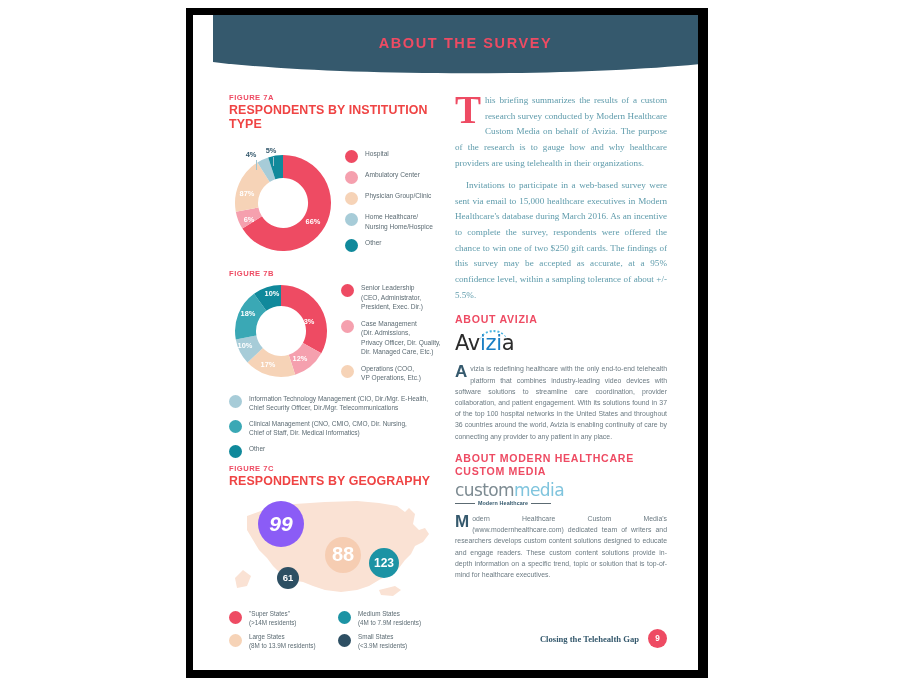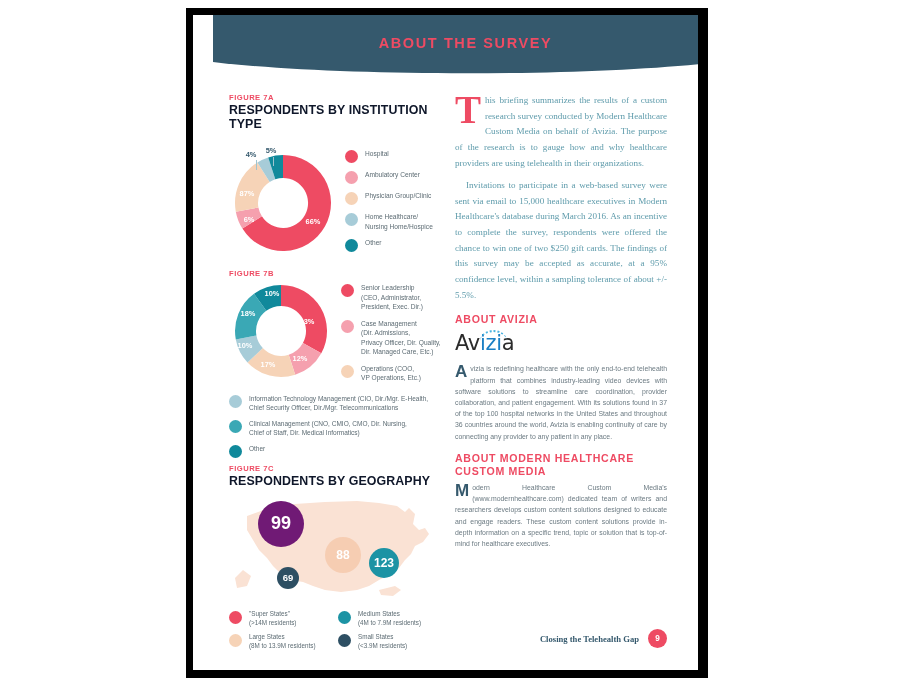--- a/index.html
+++ b/index.html
@@ -14,21 +14,21 @@
   .banner{position:absolute;left:0;top:0;width:505px;height:62px;overflow:hidden;margin-left:20px;}
   .banner svg{display:block;}
   .banner-title{position:absolute;left:0;top:20px;width:505px;text-align:center;
     color:#ee4b63;font-size:14.5px;font-weight:bold;letter-spacing:1.6px;}
 
   
   .colL{position:absolute;left:36px;top:78px;width:218px;}
   .colR{position:absolute;left:262px;top:78px;width:212px;}
 
   .figlabel{color:#ee4b63;font-size:7.6px;font-weight:bold;letter-spacing:.5px;margin:0 0 1px 0;}
-  .figtitle{color:#0f172a;font-size:12.4px;font-weight:bold;letter-spacing:.1px;margin:0 0 6px 0;}
+  .figtitle{color:#ef4444;font-size:12.4px;font-weight:bold;letter-spacing:.1px;margin:0 0 6px 0;}
 
   
   .donutrow{position:relative;display:flex;align-items:flex-start;}
   .donutwrap{position:relative;flex:0 0 auto;}
   .donutwrap svg{display:block;}
   .slicelabel{position:absolute;color:#fff;font-size:7.4px;font-weight:bold;transform:translate(-50%,-50%);white-space:nowrap;}
   .outlabel{position:absolute;color:#35596d;font-size:7.4px;font-weight:bold;transform:translate(-50%,-50%);white-space:nowrap;}
   .leaderline{position:absolute;background:#9fc4cf;width:1px;}
 
   .legend{flex:1 1 auto;padding-left:8px;padding-top:12px;}
@@ -232,31 +232,31 @@
 
         <div class="mapwrap">
           <svg width="218" height="108" viewBox="0 0 218 108">
             <path fill="#fae2d4" d="M18,22 L40,14 L66,10 L96,8 L128,7 L150,9 L168,12 L176,18 L180,14
               L186,20 L184,30 L190,36 L196,34 L200,40 L194,48 L186,52 L182,60 L176,66 L170,74
               L162,80 L150,86 L140,92 L128,96 L112,98 L96,96 L84,92 L74,88 L62,86 L52,80
               L44,72 L38,64 L30,56 L24,46 L18,36 Z"></path>
             <path fill="#fae2d4" d="M6,84 L14,76 L22,82 L18,92 L8,94 Z"></path>
             <path fill="#fae2d4" d="M150,96 L166,92 L172,96 L164,102 L152,101 Z"></path>
           </svg>
-          <div class="bubble" style="left:52px;top:30px;width:46px;height:46px;background:#701a75;font-size:18px;">
+          <div class="bubble" style="left:52px;top:30px;width:46px;height:46px;background:#8b5cf6;font-size:21px;font-style:italic;">
             <span>99</span>
           </div>
-          <div class="bubble" style="left:114px;top:61px;width:36px;height:36px;background:#f6cdb2;font-size:12px;">
+          <div class="bubble" style="left:114px;top:61px;width:36px;height:36px;background:#f6cdb2;font-size:20px;">
             <span>88</span>
           </div>
           <div class="bubble" style="left:155px;top:69px;width:30px;height:30px;background:#1c93a4;font-size:12px;">
             <span>123</span>
           </div>
           <div class="bubble" style="left:59px;top:84px;width:22px;height:22px;background:#2d4f63;font-size:9.5px;">
-            <span>69</span>
+            <span>61</span>
           </div>
         </div>
 
         <div class="maplegend">
           <div class="col">
             <div class="lgitem">
               <span class="dot big" style="background:#ee4b63"></span>
               <span class="lgtext" style="white-space:pre-line">"Super States"
 (&gt;14M residents)</span>
             </div>
@@ -296,20 +296,30 @@
         <span class="arc"></span>
       </div>
 
       <p class="body-sans">
         <span class="dc">A</span><span>vizia is redefining healthcare with the only end-to-end telehealth platform that combines industry-leading video devices with software solutions to streamline care coordination, provider collaboration, and patient engagement. With its solutions found in 37 of the top 100 hospital networks in the United States and throughout 36 countries around the world, Avizia is enabling continuity of care by connecting any provider to any patient in any place.</span>
       </p>
 
       <div class="secthead" style="white-space:pre-line">ABOUT MODERN HEALTHCARE
 CUSTOM MEDIA</div>
 
+      <div class="cmlogo">
+        <div class="cmtop">
+          <span class="c1">custom</span><span class="c2">media</span>
+        </div>
+        <div class="cmbar">
+          <span class="ln"></span>
+          <span class="tx">Modern Healthcare</span>
+          <span class="ln"></span>
+        </div>
+      </div>
 
       <p class="body-sans">
         <span class="dc">M</span><span>odern Healthcare Custom Media's (www.modernhealthcare.com) dedicated team of writers and researchers develops custom content solutions designed to educate and engage readers. These custom content solutions provide in-depth information on a specific trend, topic or solution that is top-of-mind for healthcare executives.</span>
       </p>
     </div>
 
     <div class="footer">
       <span class="foot-text">Closing the Telehealth Gap</span>
       <span class="pagenum">9</span>
     </div>

